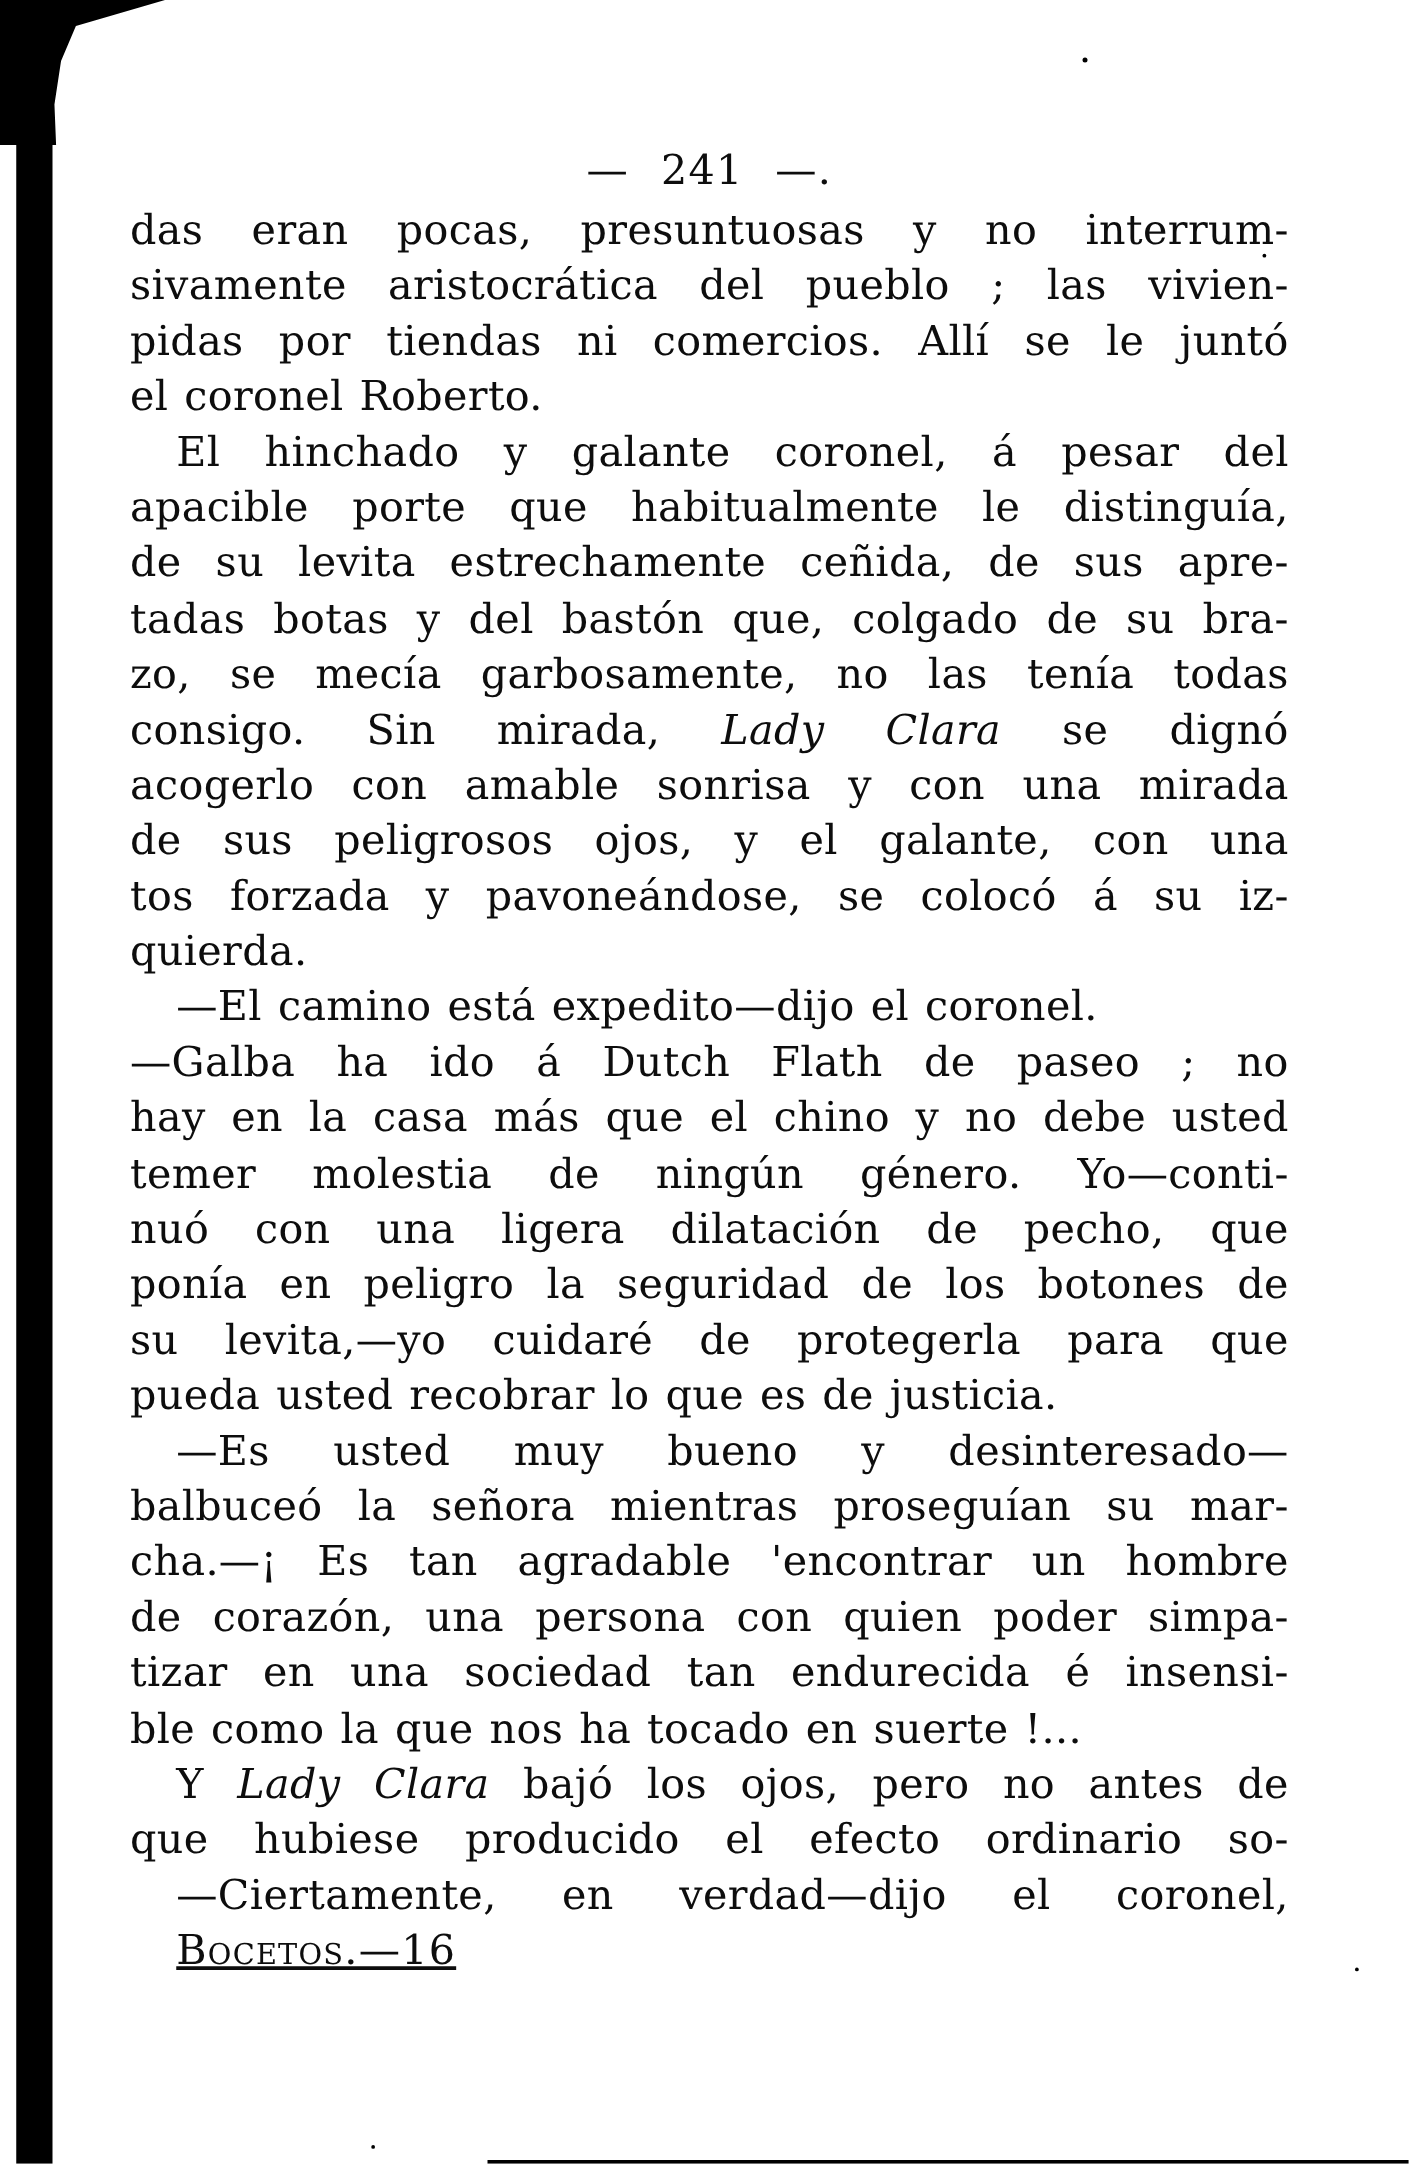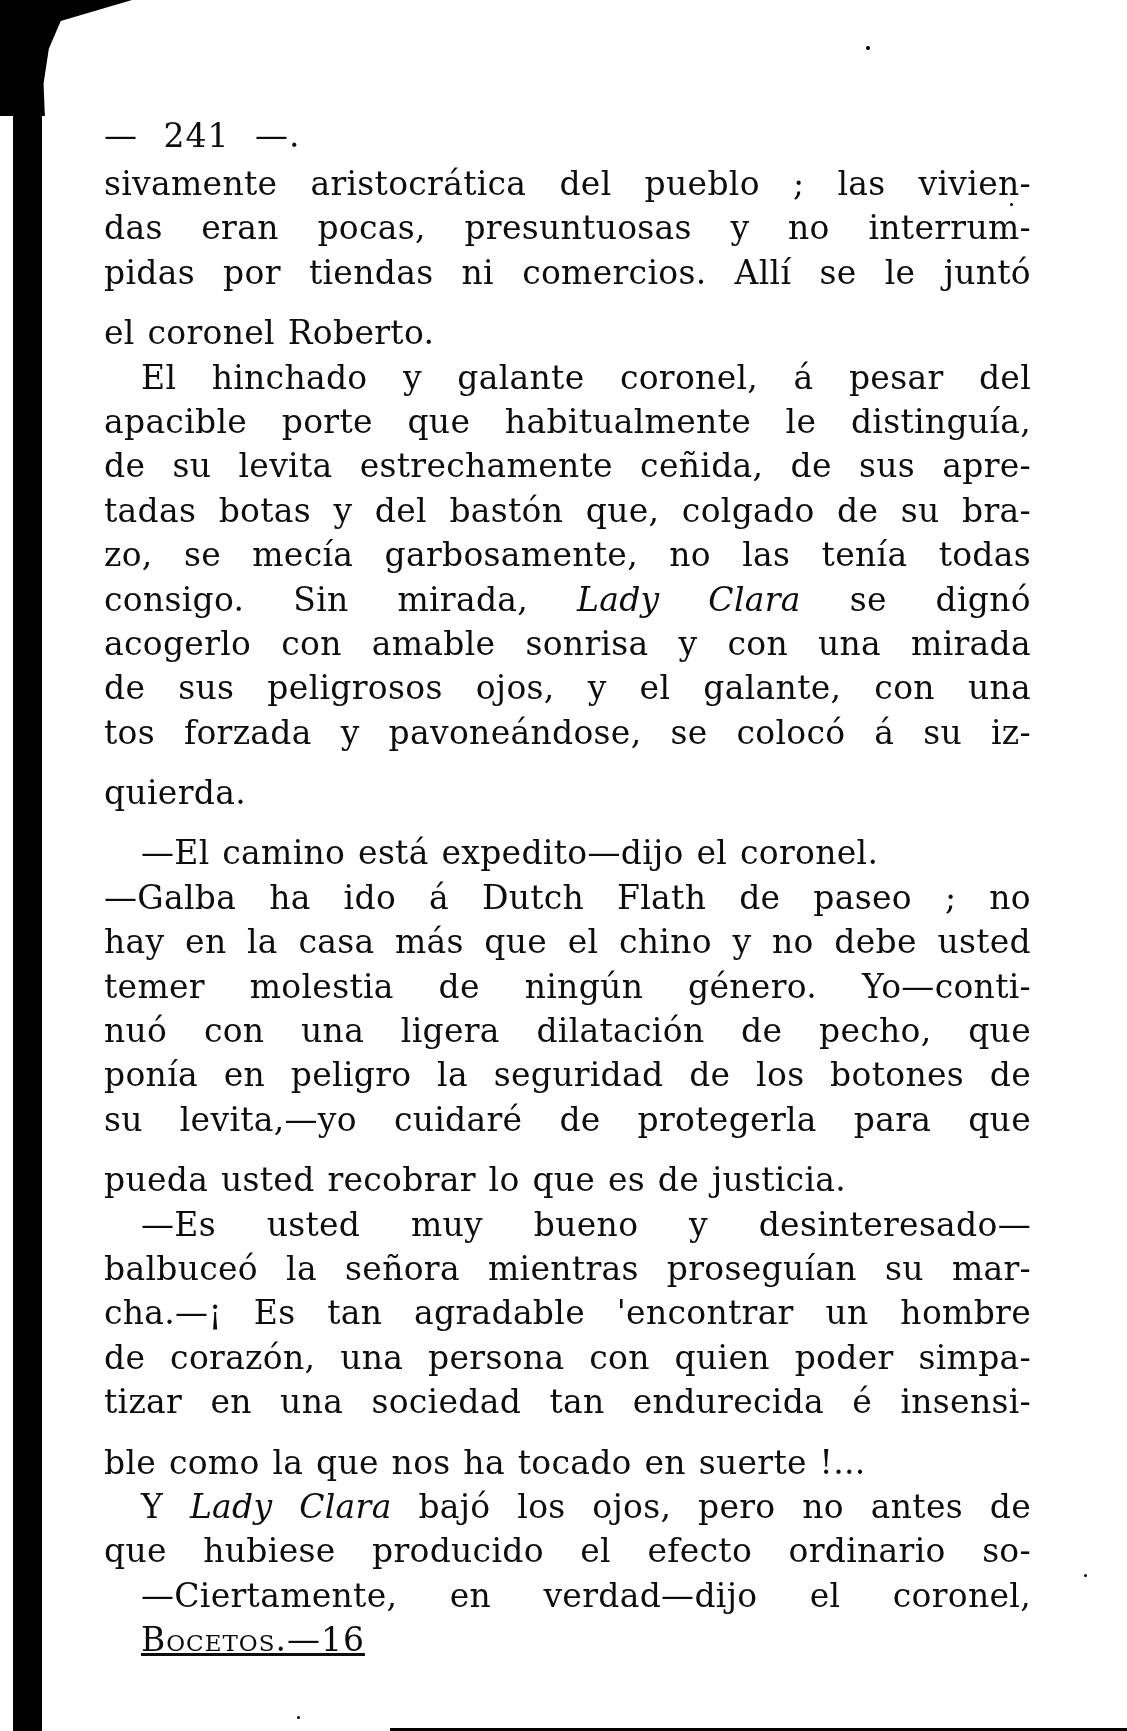--- a/index.html
+++ b/index.html
@@ -33,42 +33,42 @@
   }
   .speck.s1 { left: 866px; top: 46px; }
   .speck.s2 { left: 1010px; top: 203px; width: 3px; height: 3px; }
   .speck.s3 { left: 297px; top: 1716px; width: 3px; height: 3px; }
   .speck.s4 { left: 1084px; top: 1574px; width: 3px; height: 3px; }
 
   
   .page-number {
     position: absolute; left: 104px; top: 116px;
     width: 927px;
-    text-align: left;
+    text-align: center;
     font-size: 33px;
     letter-spacing: 1px;
     word-spacing: 14px;
   }
 
   
   .text-col {
     position: absolute; left: 104px; top: 162px;
     width: 927px;
   }
   .line {
     font-size: 33px;
     line-height: 44.4px;
     height: 44.4px;
     letter-spacing: 0.3px;
     word-spacing: 2px;
     text-align: justify;
     text-align-last: justify;
     overflow: visible;
   }
-  .line.no-just { text-align: center; text-align-last: left; margin-top: 16px; }
+  .line.no-just { text-align: center; text-align-last: left; }
   .line.indent { text-indent: 37px; }
   .italic { font-style: italic; }
 
   .footer-signature {
     font-size: 33px;
     line-height: 44.4px;
     text-indent: 37px;
     font-variant: small-caps;
     letter-spacing: 1px;
     text-decoration: underline;
@@ -82,22 +82,22 @@
 <div class="scan-bottom"></div>
 <div class="speck s1"></div>
 <div class="speck s2"></div>
 <div class="speck s3"></div>
 <div class="speck s4"></div>
 
 <div class="page-number">— 241 —.</div>
 
 <div class="text-col">
 
+    <div class="line"><span>das eran pocas, presuntuosas y no interrum-</span></div>
     <div class="line"><span>sivamente aristocrática del pueblo ; las vivien-</span></div>
-    <div class="line"><span>das eran pocas, presuntuosas y no interrum-</span></div>
     <div class="line"><span>pidas por tiendas ni comercios. Allí se le juntó</span></div>
     <div class="line no-just"><span>el coronel Roberto.</span></div>
     <div class="line indent"><span>El hinchado y galante coronel, á pesar del</span></div>
     <div class="line"><span>apacible porte que habitualmente le distinguía,</span></div>
     <div class="line"><span>de su levita estrechamente ceñida, de sus apre-</span></div>
     <div class="line"><span>tadas botas y del bastón que, colgado de su bra-</span></div>
     <div class="line"><span>zo, se mecía garbosamente, no las tenía todas</span></div>
     <div class="line"><span>consigo. Sin mirada, </span><span class="italic">Lady Clara</span><span> se dignó</span></div>
     <div class="line"><span>acogerlo con amable sonrisa y con una mirada</span></div>
     <div class="line"><span>de sus peligrosos ojos, y el galante, con una</span></div>

